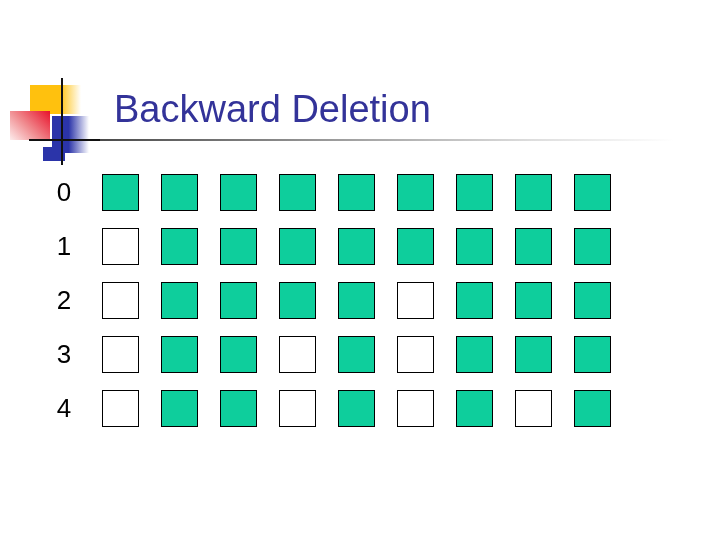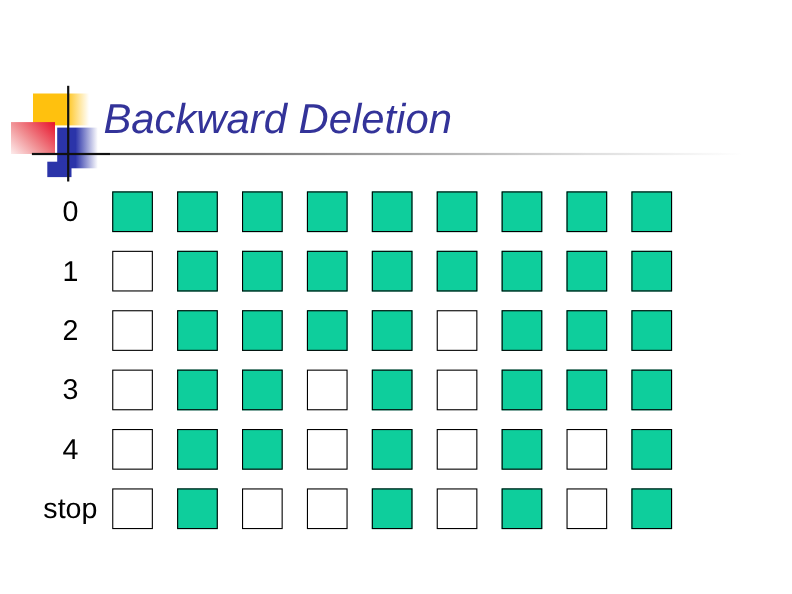--- a/index.html
+++ b/index.html
@@ -35,24 +35,24 @@
     left:29px;top:139px;width:71px;height:2px;z-index:4;
     background:#111111;
   }
   .title-rule{
     left:100px;top:139px;width:575px;height:2px;z-index:1;
     background:linear-gradient(90deg,#4a4a4a 0%,#9a9a9a 40%,#dddddd 75%,rgba(255,255,255,0) 100%);
   }
 
   
   .slide-title{
-    position:absolute;left:94px;top:89px;
+    position:absolute;left:114px;top:89px;
     font-size:38px;line-height:40px;
     color:var(--title-color,#333399);
-    letter-spacing:0px;white-space:nowrap;font-style:italic;
+    letter-spacing:0px;white-space:nowrap;
   }
 
   
   .grid{
     position:absolute;left:30px;top:173px;
   }
   .grid-row{
     display:flex;align-items:center;height:38px;margin-bottom:16px;
   }
   .row-label{
@@ -143,27 +143,13 @@
         <div class="cell filled"></div>
         <div class="cell filled"></div>
         <div class="cell"></div>
         <div class="cell filled"></div>
         <div class="cell"></div>
         <div class="cell filled"></div>
         <div class="cell"></div>
         <div class="cell filled"></div>
       </div>
     </div>
-    <div class="grid-row">
-      <div class="row-label">stop</div>
-      <div class="cells">
-        <div class="cell"></div>
-        <div class="cell filled"></div>
-        <div class="cell"></div>
-        <div class="cell"></div>
-        <div class="cell filled"></div>
-        <div class="cell"></div>
-        <div class="cell filled"></div>
-        <div class="cell"></div>
-        <div class="cell filled"></div>
-      </div>
-    </div>
   </div>
 
 </body></html>

